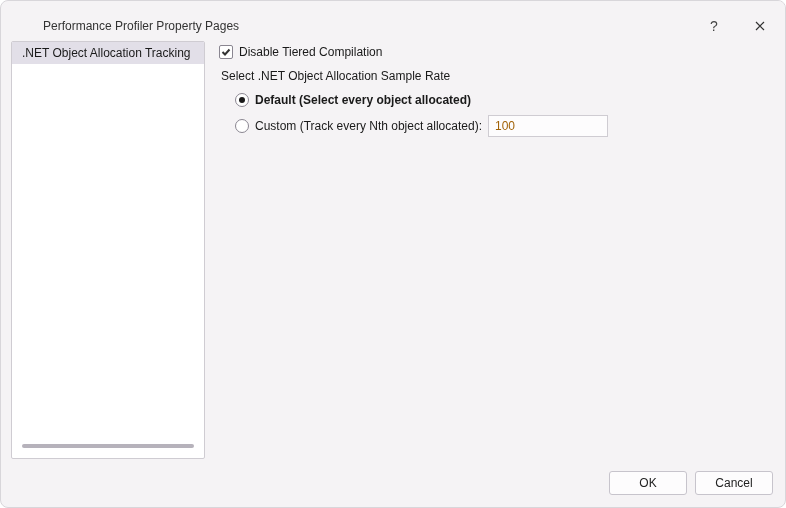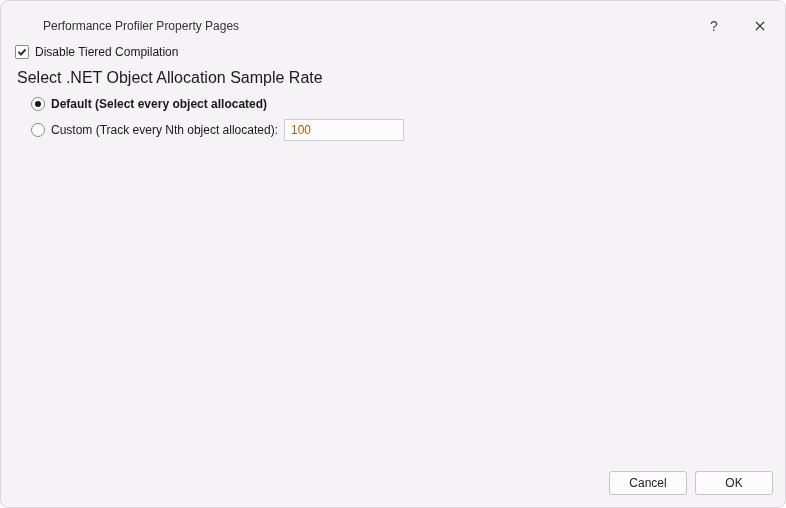--- a/index.html
+++ b/index.html
@@ -108,21 +108,21 @@
     height: 14px;
     border: 1px solid #8a8691;
     border-radius: 2px;
     display: flex;
     align-items: center;
     justify-content: center;
     background: #fff;
   }
   .checkbox svg { width: 10px; height: 10px; stroke: #333; stroke-width: 2; fill: none; }
   .group-label {
-    font-size: 16px;
+    font-size: 12px;
     padding-left: 2px;
     padding-top: 2px;
   }
   .radio-group {
     display: flex;
     flex-direction: column;
     gap: 8px;
     padding-left: 16px;
     padding-top: 2px;
   }
@@ -189,20 +189,30 @@
     </div>
     <div class="titlebar-btn">
       <svg viewBox="0 0 10 10">
           <path d="M1 1 L9 9 M9 1 L1 9"></path>
         </svg>
     </div>
   </div>
 
   <div class="body">
 
+    <div class="sidebar">
+      <div class="sidebar-items">
+        <div class="sidebar-item selected">
+          <span>.NET Object Allocation Tracking</span>
+        </div>
+      </div>
+      <div class="sidebar-hscroll">
+        <div class="sidebar-hscroll-thumb"></div>
+      </div>
+    </div>
 
     <div class="content">
 
       <div class="row">
         <div class="checkbox">
           <svg viewBox="0 0 10 10">
               <path d="M1.5 5 L4 7.5 L8.5 2.5"></path>
             </svg>
         </div>
         <span>Disable Tiered Compilation</span>
@@ -225,17 +235,17 @@
           <input class="text-input" type="text" disabled="" value="100" style="">
         </div>
 
       </div>
 
     </div>
 
   </div>
 
   <div class="footer">
+    <button class="btn">OK</button>
     <button class="btn">Cancel</button>
-    <button class="btn">OK</button>
   </div>
 
 </div>
 
 </body></html>

